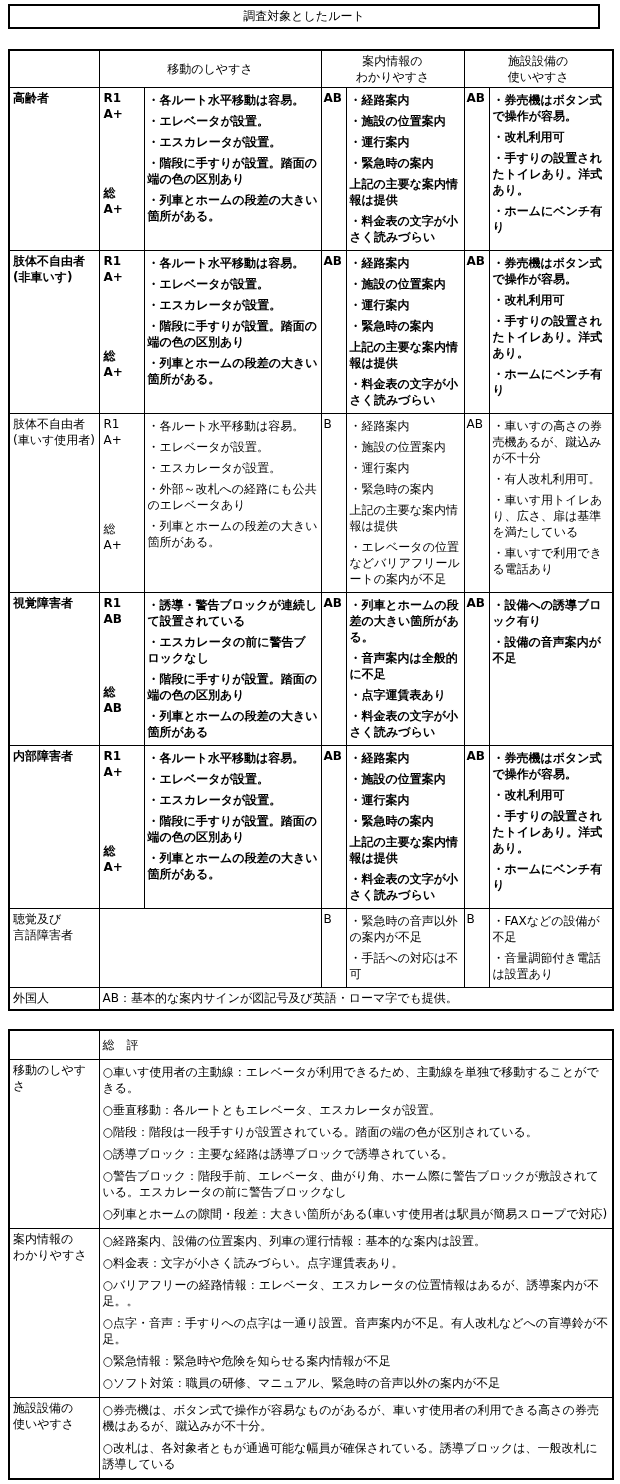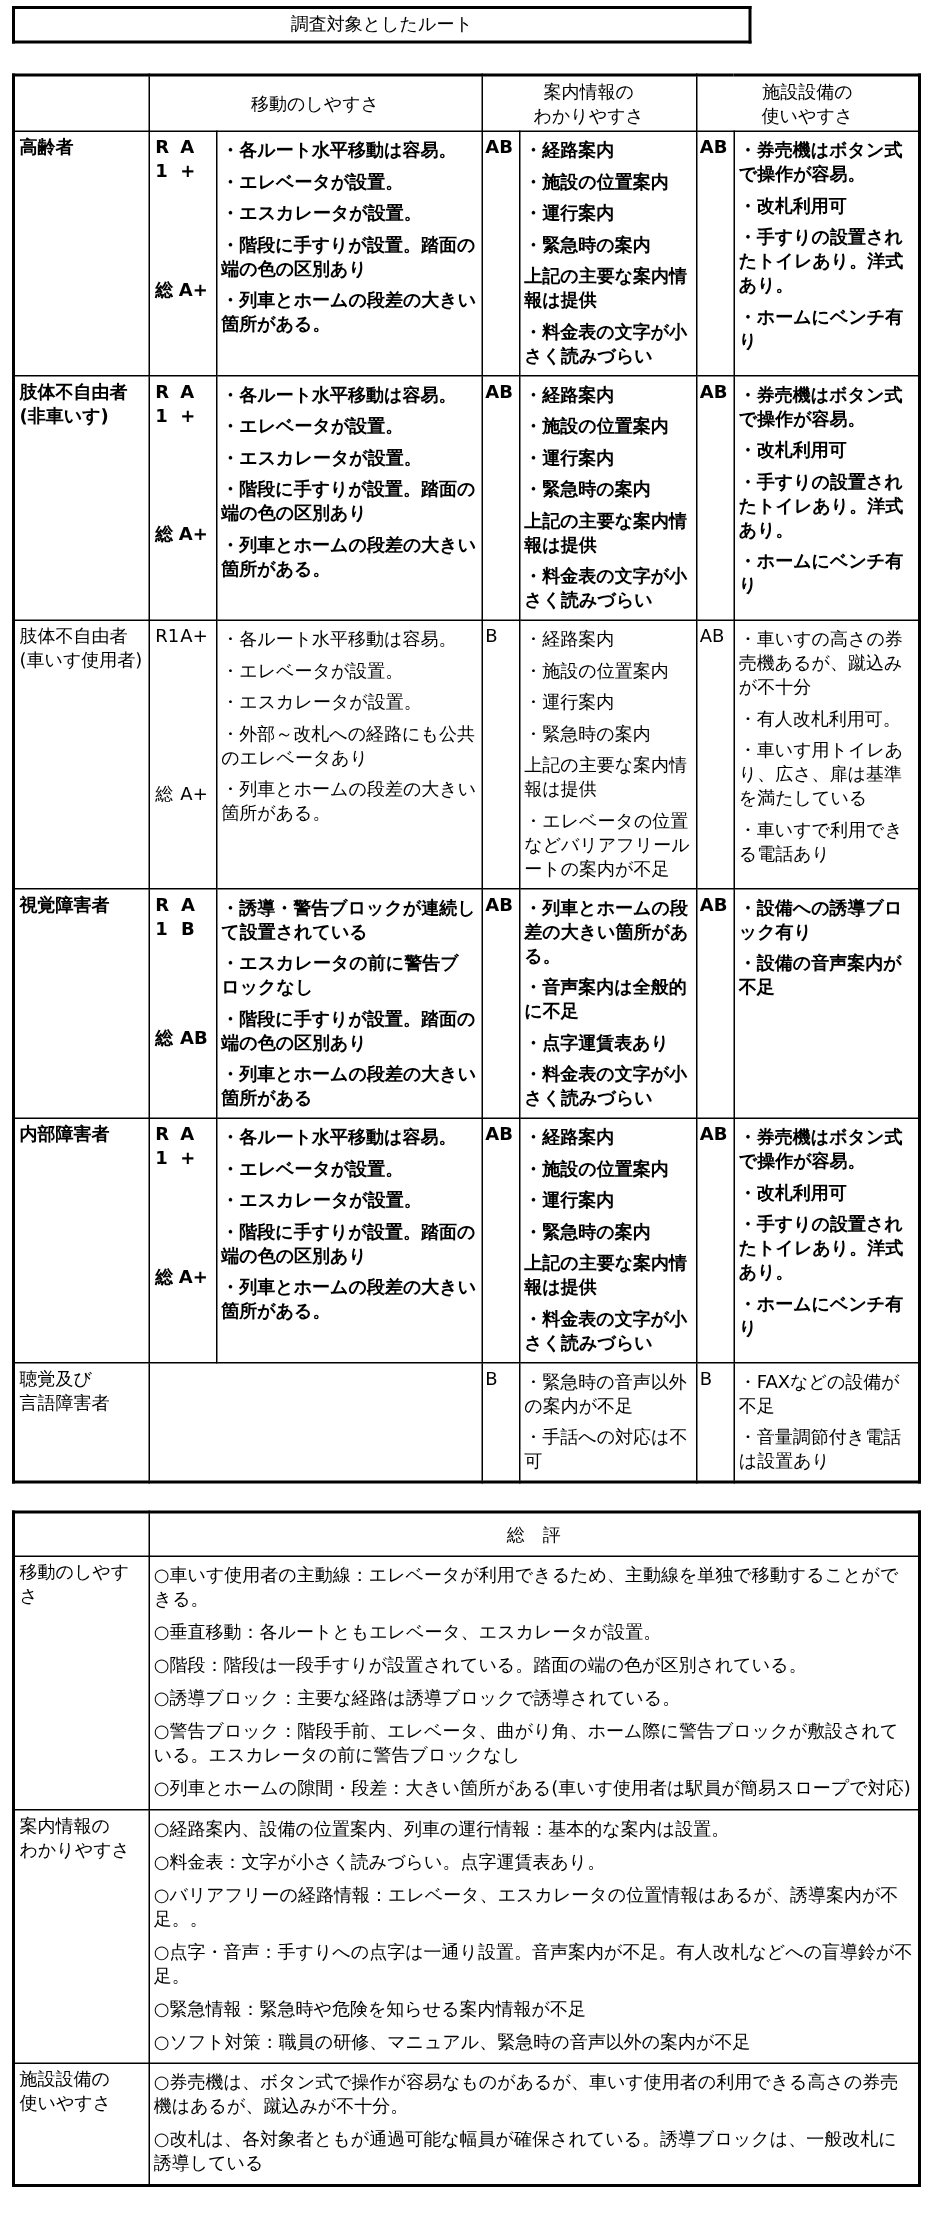--- a/index.html
+++ b/index.html
@@ -4,45 +4,45 @@
 <style>
   html,body{margin:0;padding:0;background:#fff;}
   body{
     width:620px;
     font-family:"DejaVu Sans","Liberation Sans",sans-serif;
     font-size:12px;
     line-height:16px;
     color:#000;
   }
   .page{padding:4px 8px 10px 8px;}
-  table{border-collapse:collapse;width:493px;table-layout:fixed;background:#fff;}
+  table{border-collapse:collapse;width:592px;table-layout:fixed;background:#fff;}
   table{border:2px solid #000;}
   td{border:1px solid #000;vertical-align:top;padding:2px 3px;word-break:break-all;}
   .center{text-align:center;}
   
   .t1 td{height:17px;}
   
   .t2{margin-top:20px;}
   .t2 .th{text-align:center;vertical-align:middle;white-space:pre-line;padding:2px 0;}
   .t2 .cat{white-space:pre-line;}
   .rate{position:relative;padding:0;}
-  .rate .rline{position:absolute;left:4px;right:5px;display:flex;justify-content:space-between;}
+  .rate .rline{position:absolute;left:4px;right:5px;display:flex;justify-content:space-between;flex-direction:column;}
   .rate .r1line{top:2px;}
   .rate .soline{top:60%;}
   .grade{padding:2px 1px 2px 2px;}
   .notes{padding:0 3px;}
   .notes p{margin:4px 0 5px 0;}
   .row-tall{height:144px;font-weight:bold;}
   .row-wheel{height:158px;}
   .row-hear{height:70px;}
   .row-one{height:22px;}
   .hdr-row{height:34px;}
   
   .t3{margin-top:18px;}
-  .t3 .ttl{text-align:center;vertical-align:middle;height:24px;}
+  .t3 .ttl{text-align:left;vertical-align:middle;height:24px;}
   .t3 .cat{white-space:pre-line;}
   .t3 .notes p{margin:4px 0 6px 0;}
 </style>
 </head>
 <body>
 
 <div class="page">
 
   <table class="t1">
     <tbody>
@@ -264,20 +264,24 @@
             <p>・手話への対応は不可</p>
           </td>
       <td class="grade">B</td>
       <td class="notes">
             <p>・FAXなどの設備が不足</p>
             <p>・音量調節付き電話は設置あり</p>
           </td>
     </tr>
 
 
+    <tr class="row-one">
+      <td class="cat">外国人</td>
+      <td colspan="6">AB：基本的な案内サインが図記号及び英語・ローマ字でも提供。</td>
+    </tr>
   </tbody>
     </table>
 
   <table class="t3">
     <colgroup>
       <col style="width:90px">
         <col style="width:514px">
     </colgroup>
     <tbody>
         <tr>

